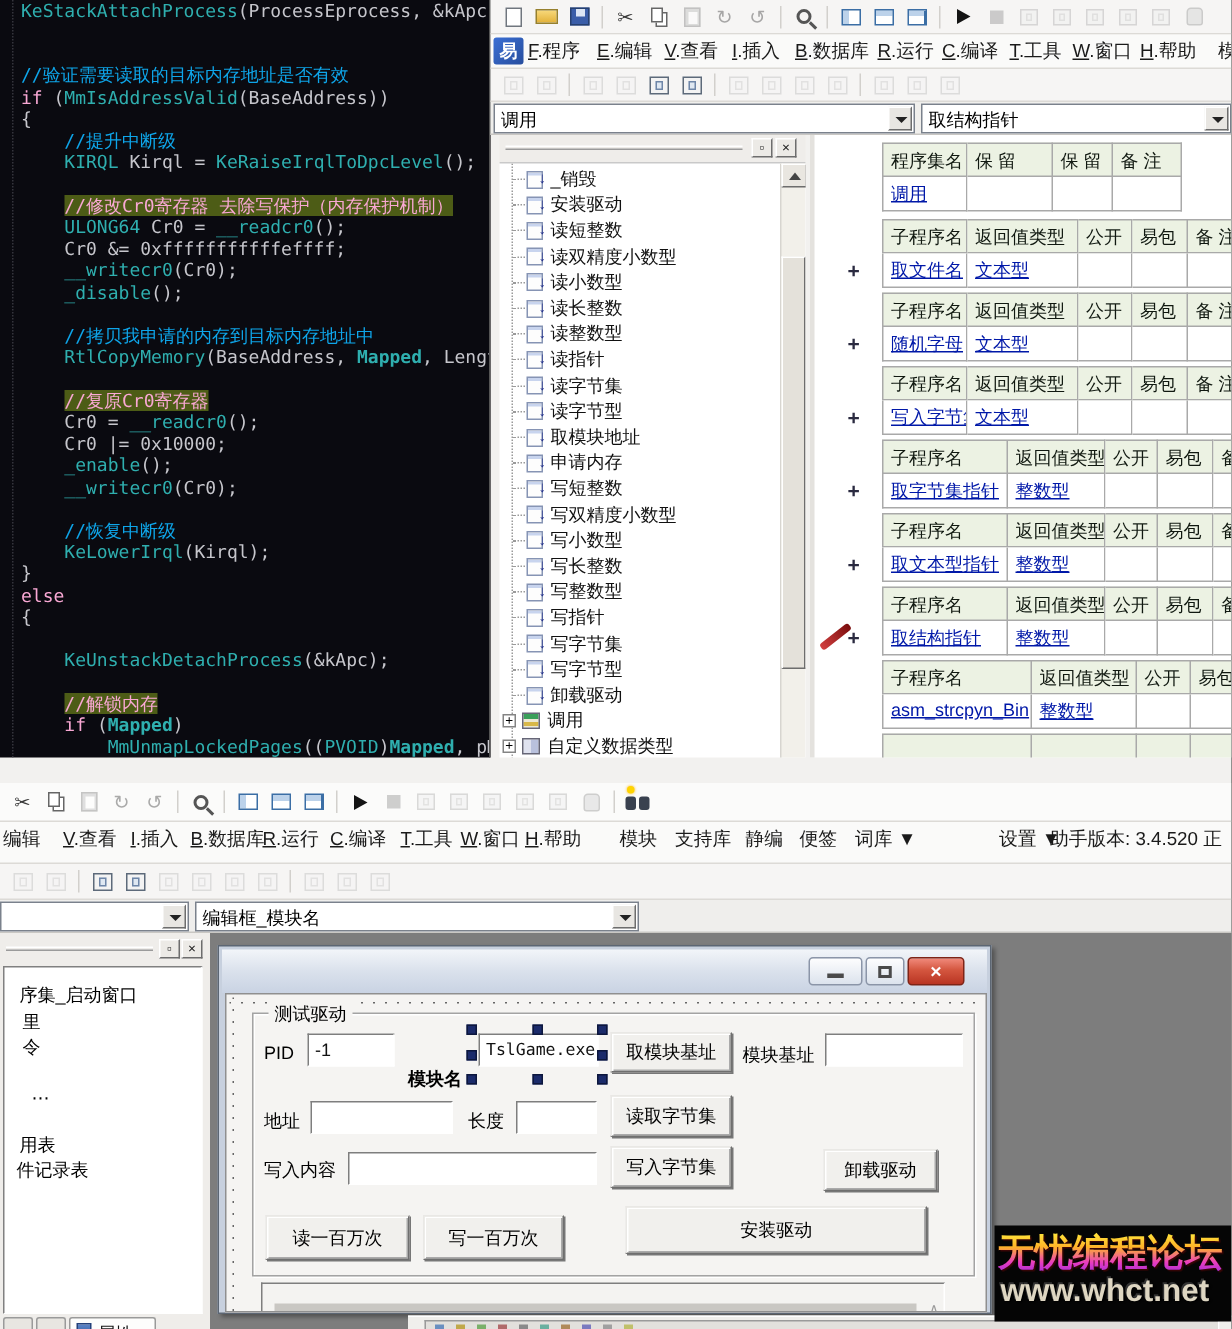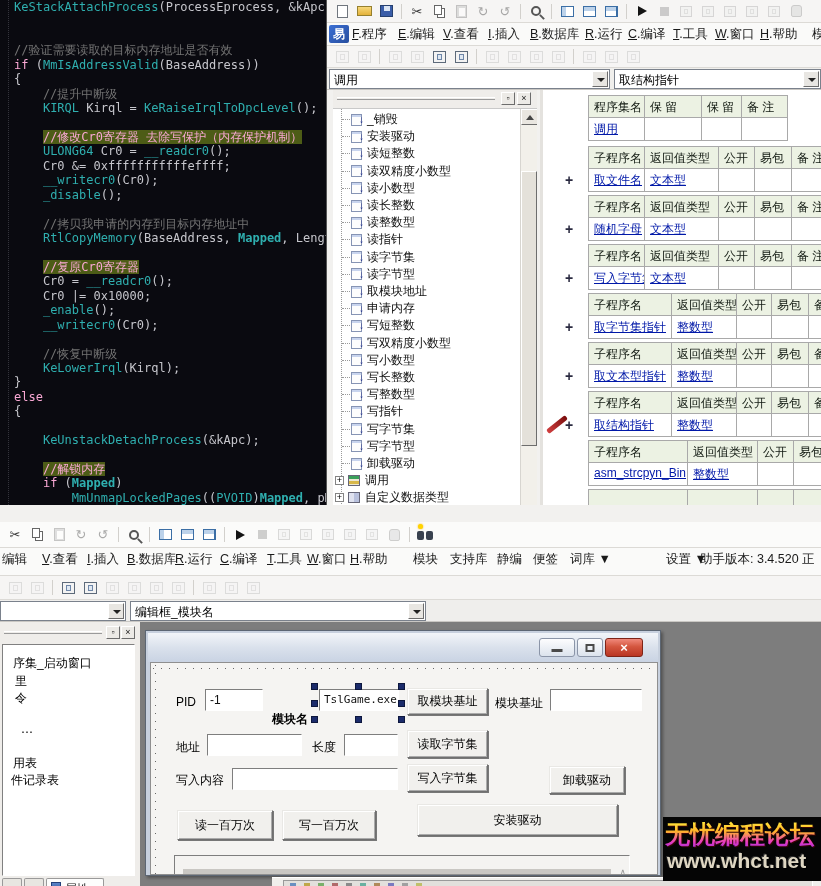--- a/index.html
+++ b/index.html
@@ -5,21 +5,21 @@
   html,body{margin:0;padding:0;background:#444;}
   #screen{position:relative;width:821px;height:886px;overflow:hidden;background:#F2F1EF;
     font-family:"Liberation Sans",sans-serif;font-size:12px;color:#111;}
   #screen *{box-sizing:border-box;}
 
   
   #code-editor{position:absolute;left:0;top:0;width:327px;height:505px;background:#0a0a10;overflow:hidden;border-right:1px solid #555;}
   #code-guide{position:absolute;left:8px;top:0;width:0;height:505px;border-left:1px dotted #34343c;}
   #code-lines{position:absolute;left:14px;top:0;white-space:pre;font-family:"DejaVu Sans Mono",monospace;font-size:12px;line-height:14.45px;}
   .cl{height:14.45px;}
-  .seg-pl{color:#c6c6cc;} .seg-cm{color:#737373;} .seg-kw{color:#f9a8d4;}
+  .seg-pl{color:#c6c6cc;} .seg-cm{color:#0ea5e9;} .seg-kw{color:#f9a8d4;}
   .seg-tl{color:#2fafaf;} .seg-bt{color:#2fafaf;font-weight:bold;}
   .seg-hlcm{color:#f9a8d4;background:#4d5c16;}
 
   
   .toolbar{position:absolute;background:#f6f5f4;border-bottom:1px solid #dcdad6;display:flex;align-items:center;padding-left:4px;}
   .menubar{position:absolute;background:#fafaf9;border-bottom:1px solid #dcdad6;}
   .menu-item{position:absolute;top:3px;color:#1a1a1a;font-size:12.5px;white-space:nowrap;cursor:default;}
   .tsep{width:1px;height:15px;background:#d2d0cc;margin:0 4px;flex:0 0 auto;}
   .tbtn{width:22px;height:18px;display:flex;align-items:center;justify-content:center;flex:0 0 auto;}
   .tbtn.dis{filter:grayscale(1) opacity(.42);}
@@ -737,20 +737,23 @@
           </div>
         <div class="cap-btn" style="left:429px;width:26px;">
             <span class="box"></span>
           </div>
         <div class="cap-btn" id="btn-close" style="left:457px;width:38px;">×</div>
       </div>
       <div id="fw-content">
         <div class="dots-h"></div>
         <div class="dots-v"></div>
 
+        <div id="groupbox">
+          <span id="groupbox-label">测试驱动</span>
+        </div>
 
         <span class="flabel" style="left:25px;top:32px;">PID</span>
         <div class="finput" style="left:54px;top:26px;width:58px;">-1</div>
         <span class="flabel" style="left:121px;top:48px;font-weight:bold;">模块名</span>
         <div class="finput" style="left:168px;top:26px;width:80px;font-family:'DejaVu Sans Mono',monospace;font-size:11px;">TslGame.exe</div>
         <div id="sel-handles">
             <div class="handle" style="left: 160px; top: 20px;"></div>
             <div class="handle" style="left: 204px; top: 20px;"></div>
             <div class="handle" style="left: 247px; top: 20px;"></div>
             <div class="handle" style="left: 160px; top: 37px;"></div>

